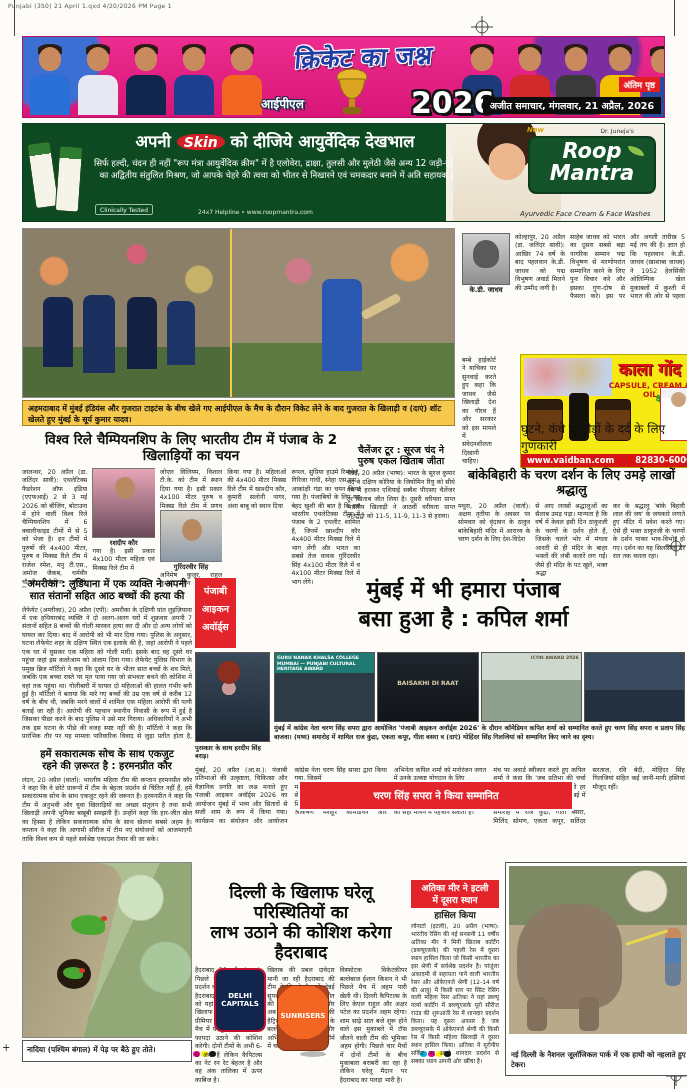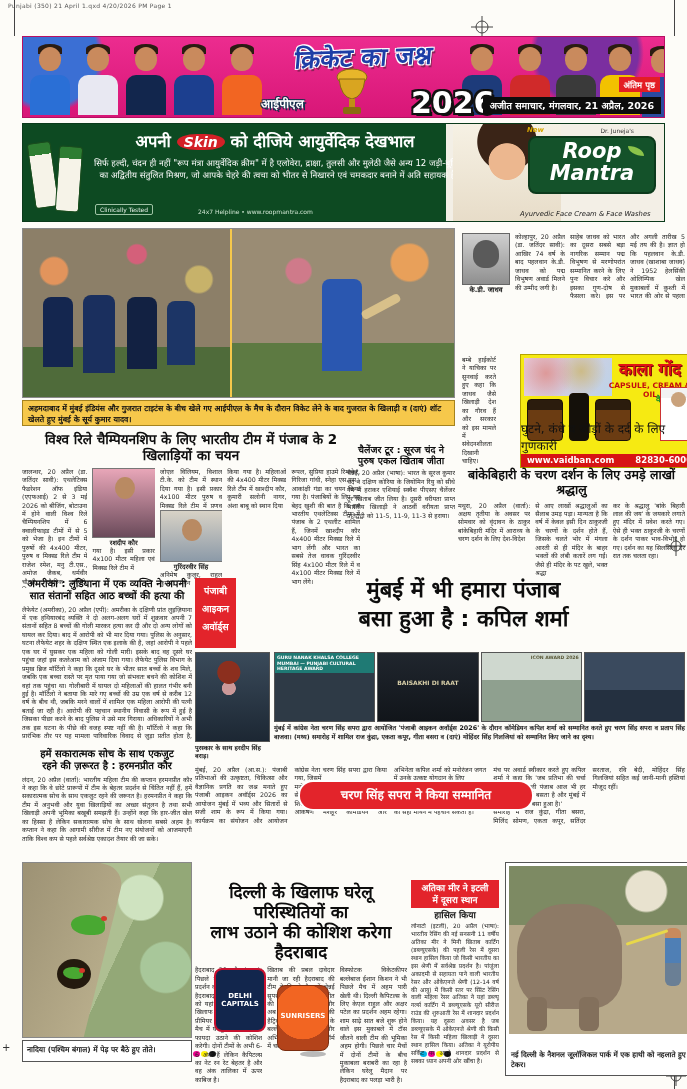--- a/index.html
+++ b/index.html
@@ -121,22 +121,22 @@
   .kp-p1{left:195px;top:652px;width:75px;height:90px;background:
      radial-gradient(circle at 45% 22%,#8c2f1e 0 14%,transparent 15%),
      radial-gradient(circle at 45% 40%,#c99 0 10%,transparent 11%),
      linear-gradient(180deg,#3a4a5a,#1c2733);border:1px solid #555;}
   .kp-p1cap{left:195px;top:744px;width:75px;font-size:6.4px;font-weight:bold;line-height:1.3;}
   .kp-strip{left:274px;top:652px;width:411px;height:70px;display:flex;gap:2px;}
   .kp-ph{flex:1;position:relative;overflow:hidden;border:1px solid #555;color:#fff;}
   .kp-ph .bannertxt{position:absolute;left:2px;top:2px;right:2px;font-size:4.6px;font-weight:bold;line-height:1.25;}
   .kp-cap{left:274px;top:724px;width:411px;font-size:6.4px;font-weight:bold;line-height:1.35;text-align:justify;}
   .kp-body{left:195px;top:766px;width:490px;height:112px;column-count:5;column-gap:7px;}
-  .kp-sub{left:300px;top:782px;width:232px;height:27px;background:#e3242b;color:#fff;font-size:12px;font-weight:bold;
-     text-align:center;line-height:27px;box-shadow:0 0 0 2px #fff;border-radius:13px;}
+  .kp-sub{left:300px;top:782px;width:272px;height:27px;background:#e3242b;color:#fff;font-size:10px;font-weight:bold;
+     text-align:center;line-height:27px;box-shadow:0 0 0 2px #fff;}
   
   .hyd{left:195px;top:882px;width:212px;}
   .hyd-h{font-size:17px;text-align:center;}
   .dclogo{left:214px;top:968px;width:52px;height:64px;background:#12264d;border-radius:8px;border:2px solid #c8102e;
      color:#fff;font-size:7px;font-weight:bold;text-align:center;padding-top:22px;}
   .srhlogo{left:277px;top:985px;width:52px;height:66px;background:radial-gradient(circle at 50% 40%,#f26522 0 60%,#b3431a 61%);
      border-radius:8px;color:#fff;font-size:7px;font-weight:bold;text-align:center;padding-top:26px;border:1px solid #7a2d10;}
   
   .atika{left:411px;top:880px;width:88px;}
   .atika-hbox{background:#e3242b;color:#fff;font-size:9px;font-weight:bold;text-align:center;line-height:1.35;padding:2px 1px;}

